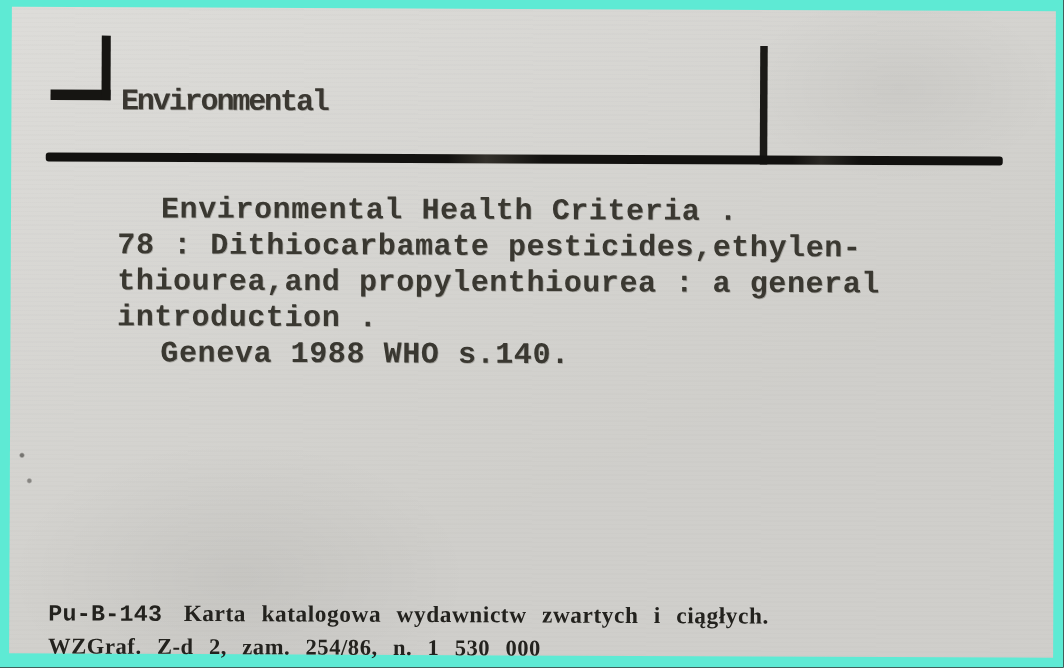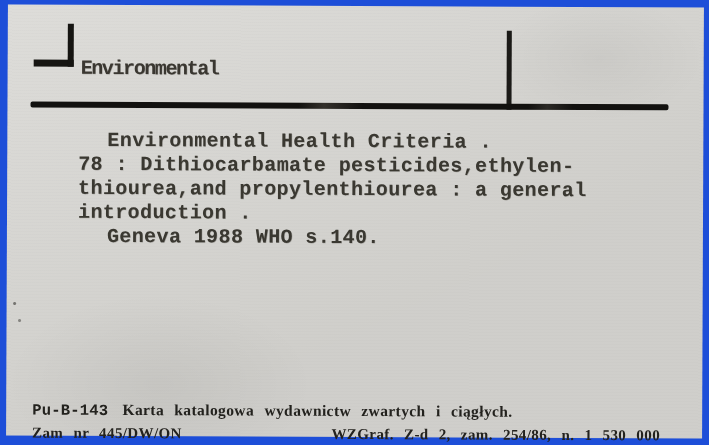--- a/index.html
+++ b/index.html
@@ -1,19 +1,19 @@
 <!DOCTYPE html>
 <html><head>
 <meta charset="utf-8">
 <style>
   html,body{margin:0;padding:0;background:#000;}
   .scan{
     position:relative;
     width:709px;height:445px;
-    background:#1d4ed8;
+    background:#5eead4;
     overflow:hidden;
     font-family:"Liberation Mono","DejaVu Sans Mono",monospace;
   }
   .paper{
     position:absolute;
     left:7px;top:6px;right:6px;bottom:8px;
     background-color:#d7d6d2;
     background-image:
       radial-gradient(3px 3px at 8px 299px, rgba(40,38,34,.55) 0 1px, transparent 2px),
       radial-gradient(2px 2px at 13px 316px, rgba(40,38,34,.45) 0 1px, transparent 2px),
@@ -109,19 +109,18 @@
       <div class="line indent">Geneva 1988 WHO s.140.</div>
     </div>
 
 
     <div class="footer">
       <div class="f-line1">
         <span class="code">Pu-B-143</span>
         <span>Karta katalogowa wydawnictw zwartych i ciągłych.</span>
       </div>
       <div class="f-line2">
-        <span>Zam nr 445/DW/ON</span>
         <span>WZGraf. Z-d 2, zam. 254/86, n. 1 530 000</span>
       </div>
     </div>
 
   </div>
 </div>
 
 </body></html>

